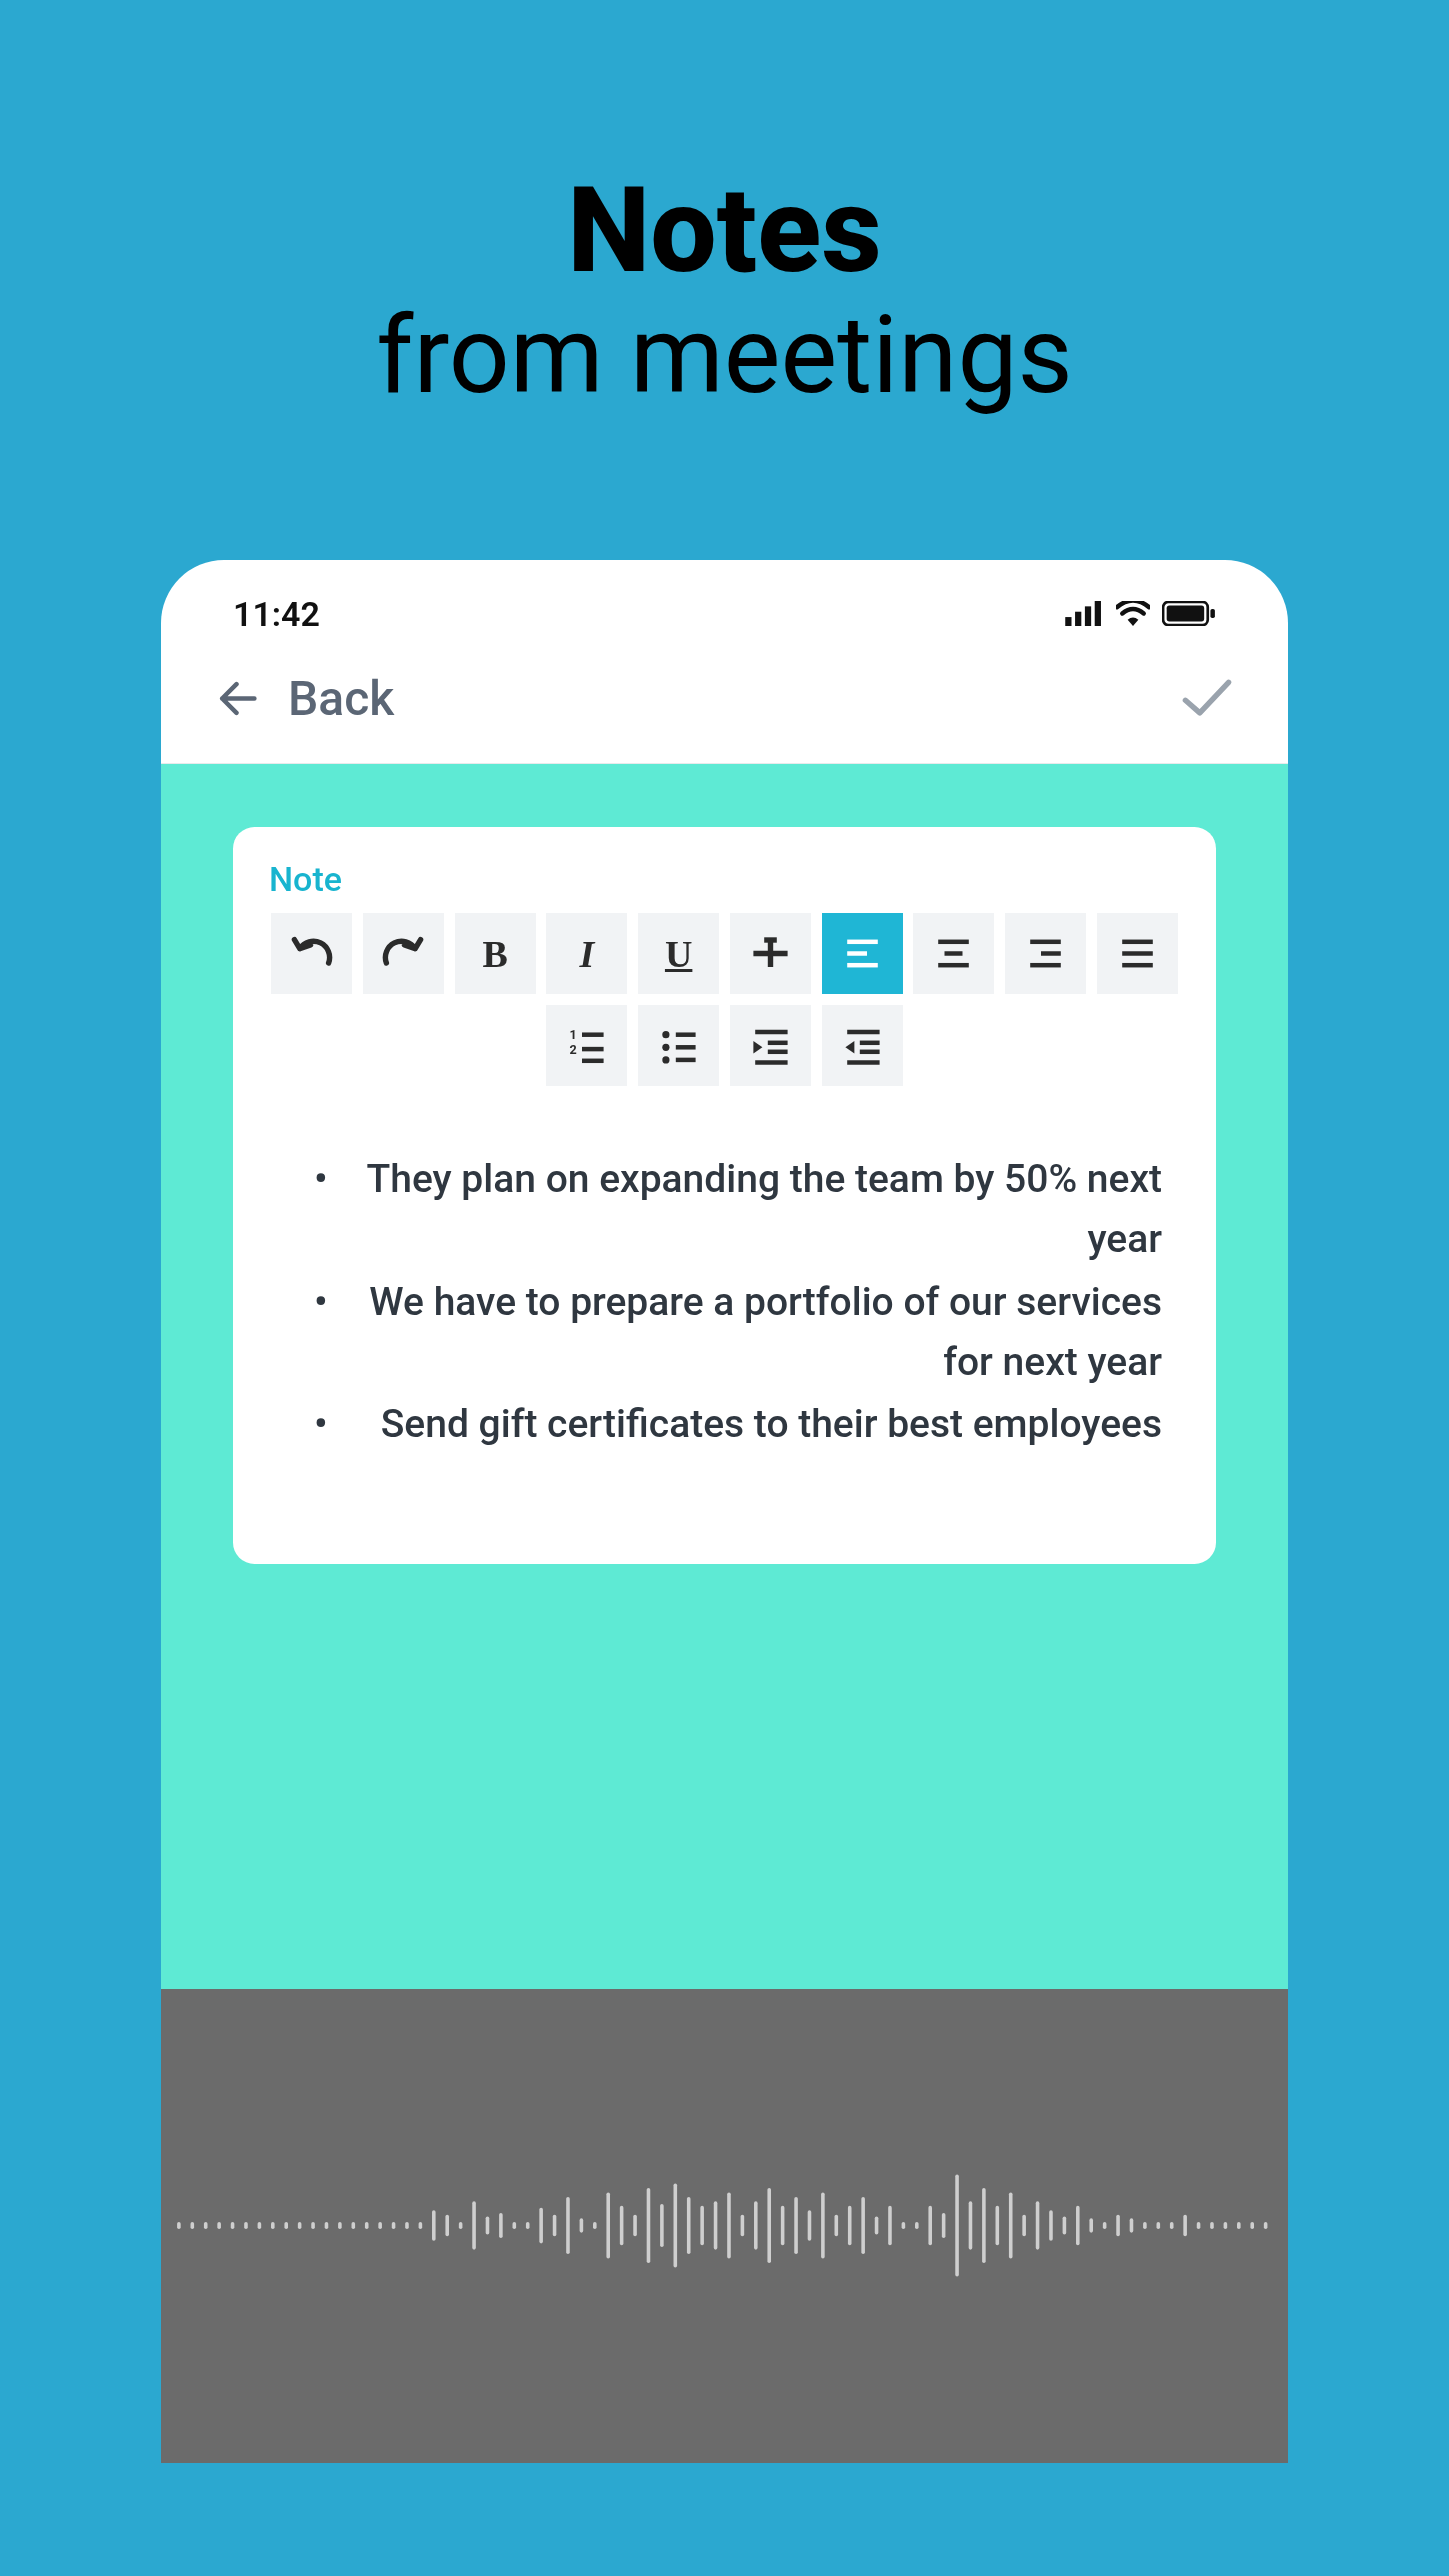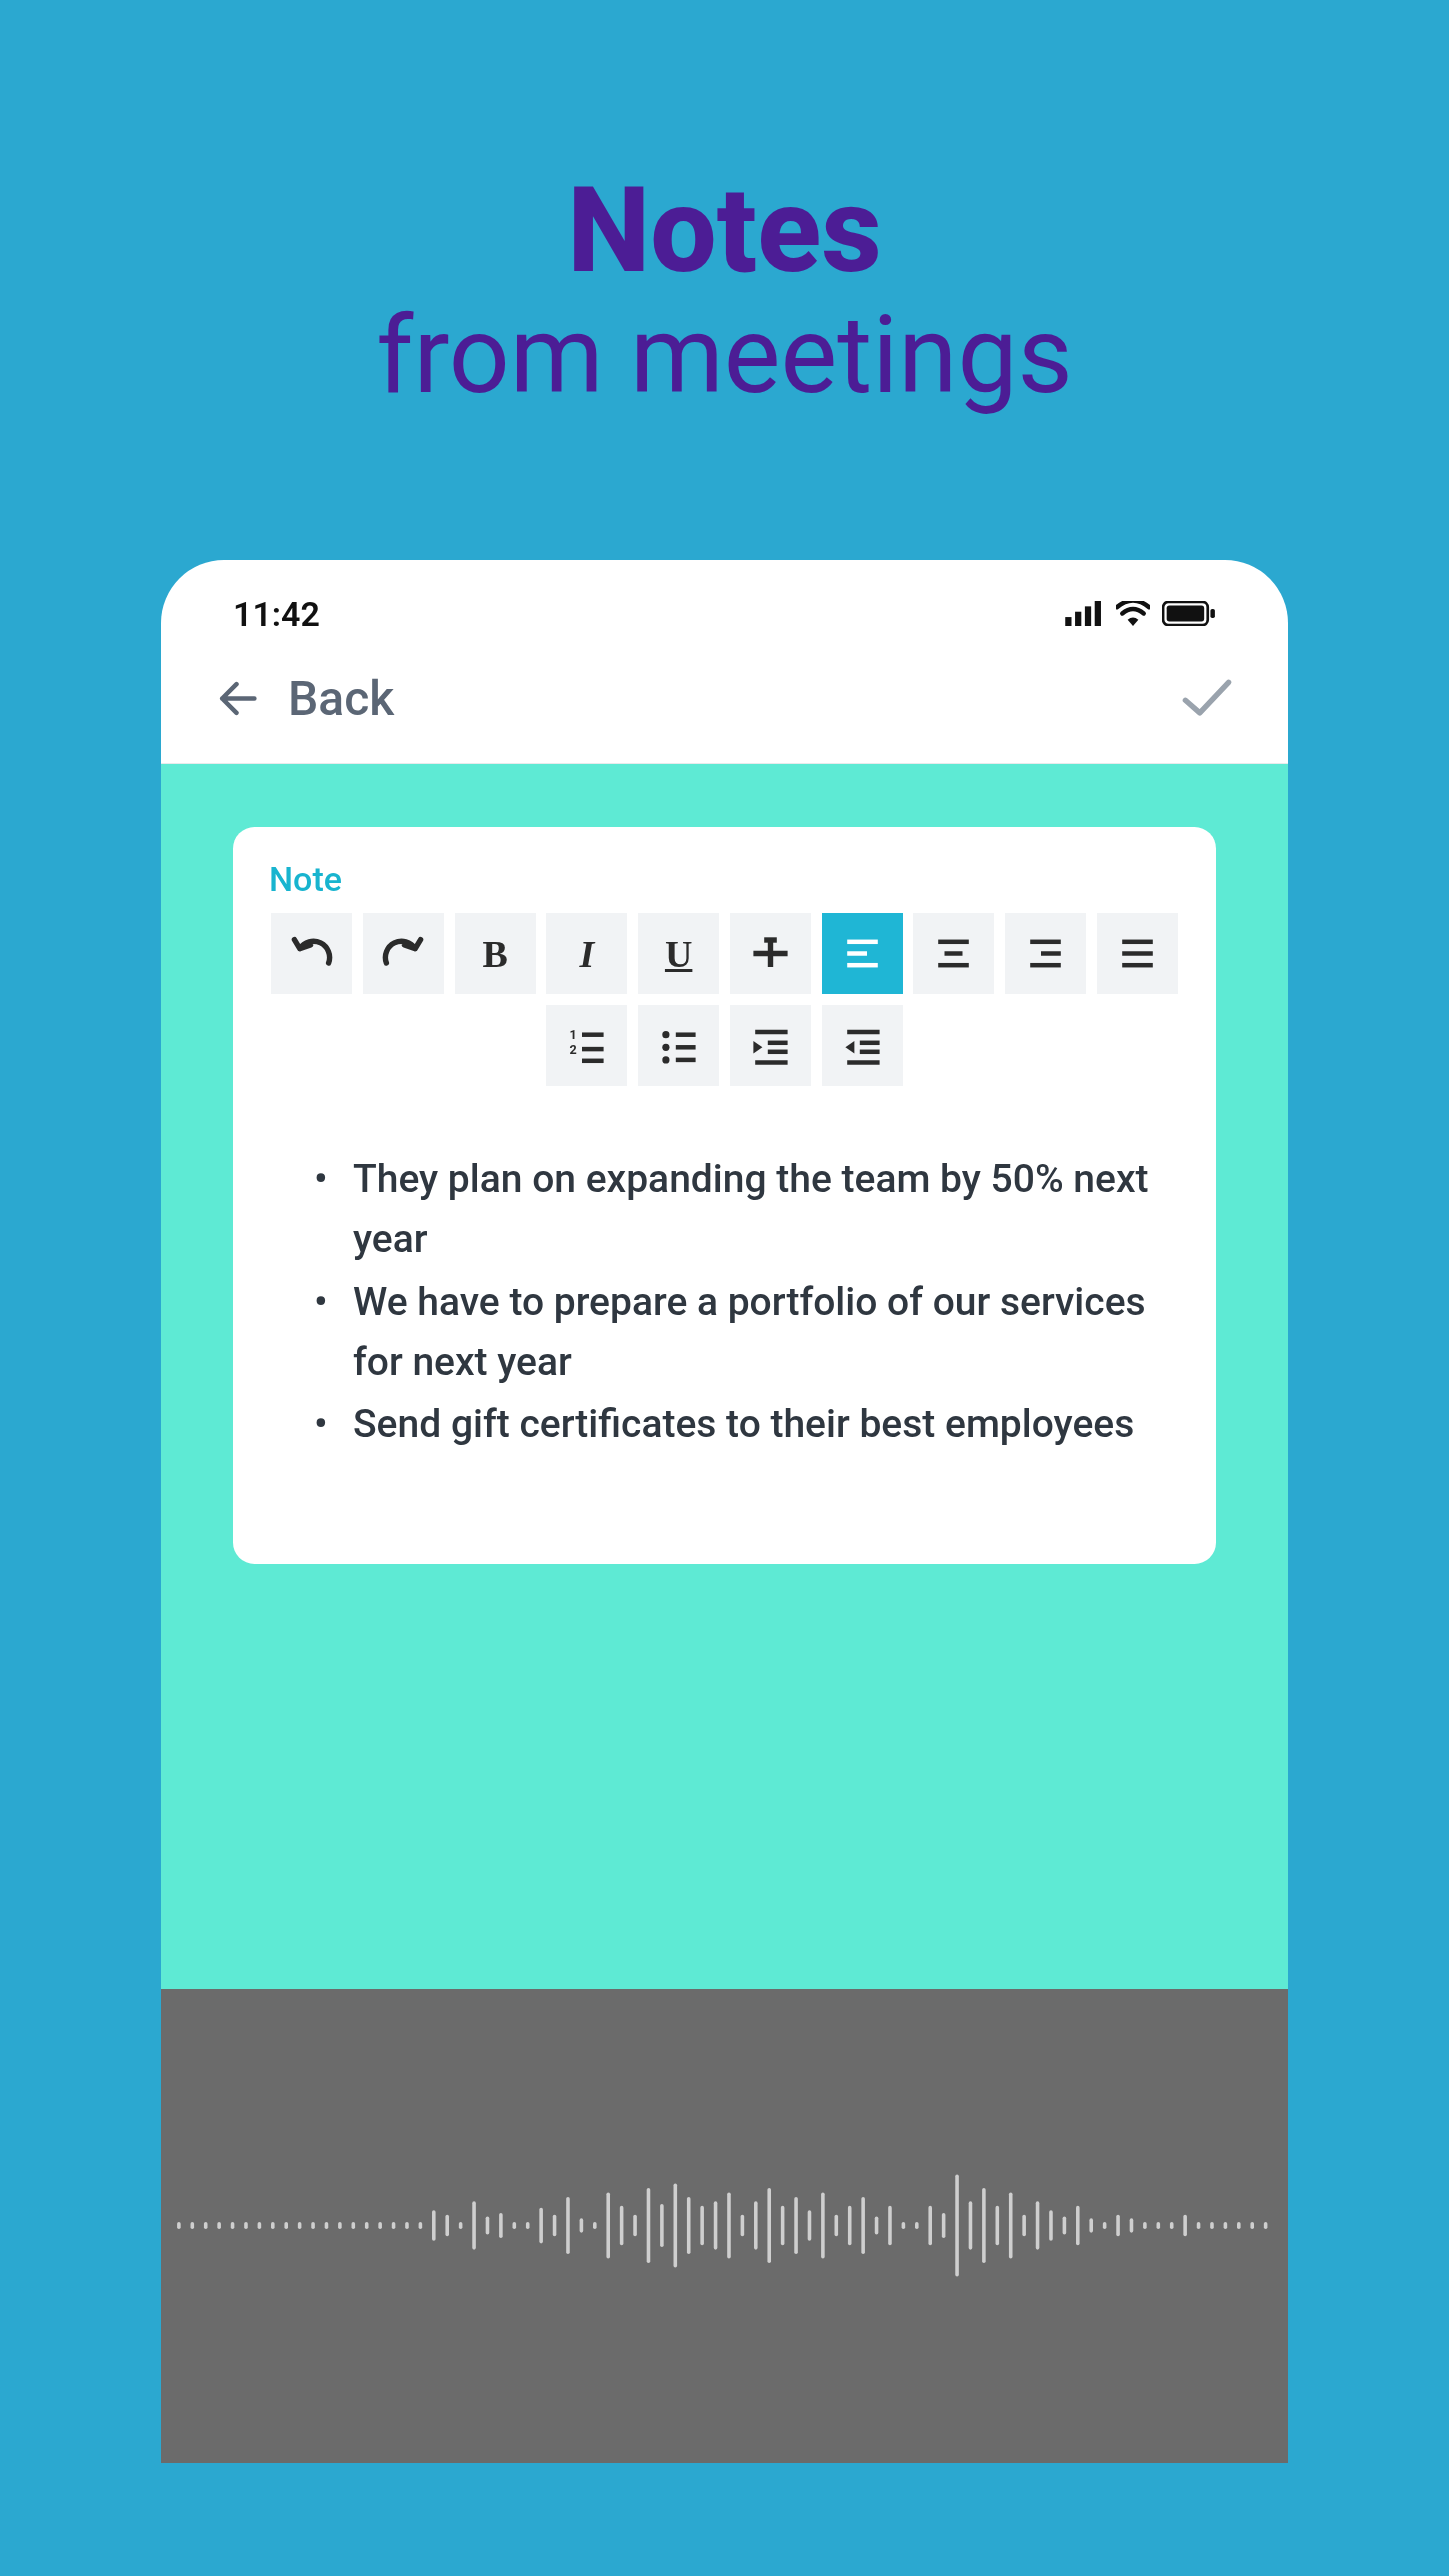--- a/index.html
+++ b/index.html
@@ -5,21 +5,21 @@
   * { margin: 0; padding: 0; box-sizing: border-box; }
   body {
     width: 1449px;
     height: 2576px;
     background: #2BA8D0;
     font-family: -apple-system, BlinkMacSystemFont, "Segoe UI", Roboto, sans-serif;
     overflow: hidden;
   }
   .promo-heading {
     text-align: center;
-    color: #4c1d95;
+    color: #000000;
     padding-top: 170px;
   }
   .promo-heading .bold { font-weight: 800; font-size: 118px; line-height: 1.05; }
   .promo-heading .light { font-weight: 400; font-size: 107px; line-height: 1.15; }
   .phone {
     width: 1127px;
     margin: 143px auto 0;
     background: #fff;
     border-radius: 63px 63px 0 0;
     overflow: hidden;
@@ -56,21 +56,21 @@
   .tool-btn {
     width: 81px; height: 81px;
     background: #f1f3f5;
     display: flex; align-items: center; justify-content: center;
     color: #2b2b2b;
     font-size: 38px; font-weight: 700;
   }
   .tool-btn.active { background: #1FB6D5; color: #fff; }
   .tool-btn svg { display: block; }
   .note-body { margin-top: 63px; padding: 0 18px 0 45px; }
-  .note-body ul { list-style: none; }
+  .note-body ul { list-style: none; text-align: right; }
   .note-body li {
     position: relative;
     font-size: 39px;
     line-height: 1.55;
     color: #2f3740;
     font-weight: 500;
     padding-left: 39px;
     margin-bottom: 1.8px;
   }
   .note-body li::before {

